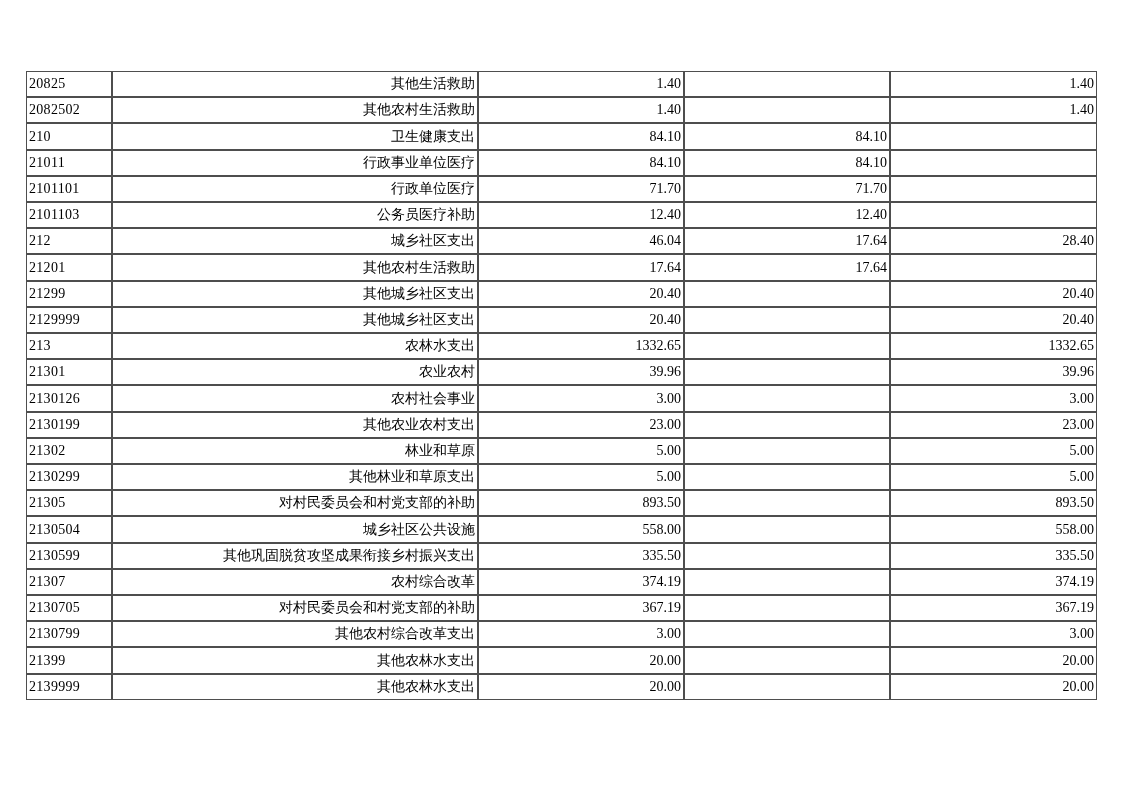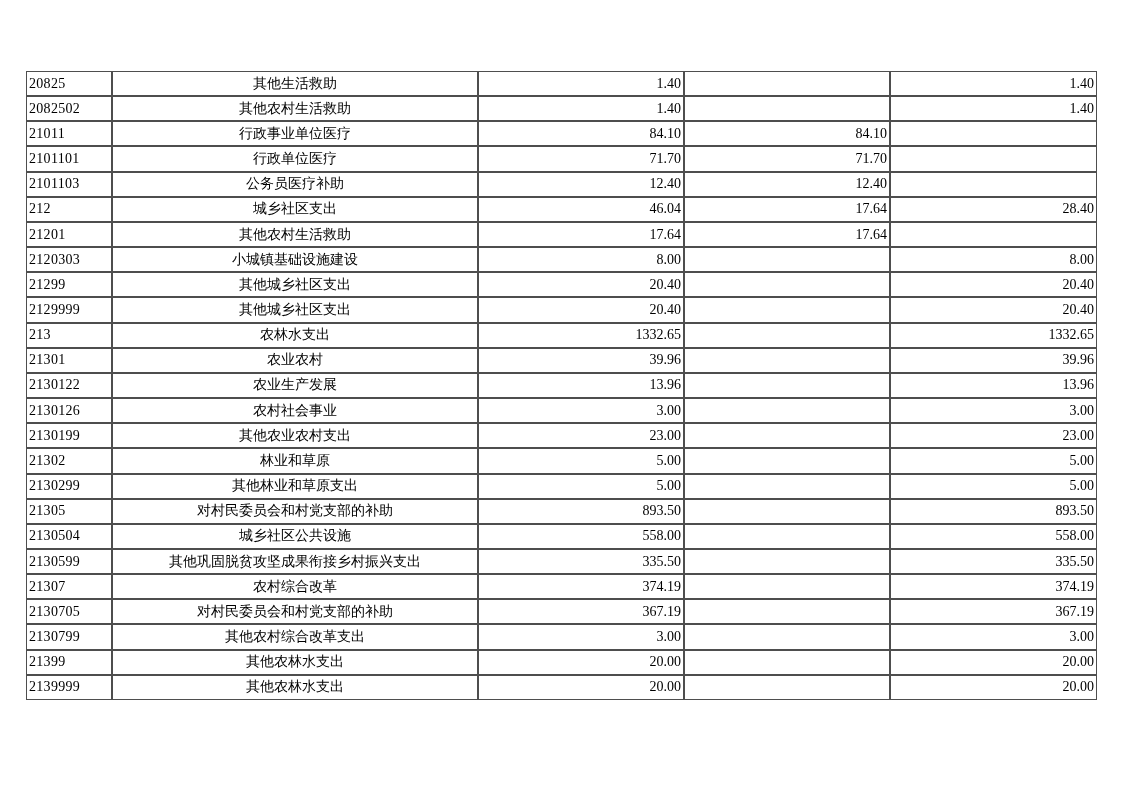--- a/index.html
+++ b/index.html
@@ -39,21 +39,21 @@
     line-height: 1;
     white-space: nowrap;
     overflow: hidden;
   }
   td.code {
     text-align: left;
     padding-left: 2px;
     letter-spacing: 0.3px;
   }
   td.name {
-    text-align: center;
+    text-align: right;
     padding-left: 3px;
     font-size: 14.5px;
     font-family: Liberation Serif, serif;
   }
   td.num {
     text-align: right;
     padding-right: 3px;
   }
 </style>
 </head>
@@ -77,20 +77,27 @@
     <td class="num">1.40</td>
   </tr>
         <tr>
     <td class="code">2082502</td>
     <td class="name">其他农村生活救助</td>
     <td class="num">1.40</td>
     <td class="num"></td>
     <td class="num">1.40</td>
   </tr>
         <tr>
+    <td class="code">210</td>
+    <td class="name">卫生健康支出</td>
+    <td class="num">84.10</td>
+    <td class="num">84.10</td>
+    <td class="num"></td>
+  </tr>
+        <tr>
     <td class="code">21011</td>
     <td class="name">行政事业单位医疗</td>
     <td class="num">84.10</td>
     <td class="num">84.10</td>
     <td class="num"></td>
   </tr>
         <tr>
     <td class="code">2101101</td>
     <td class="name">行政单位医疗</td>
     <td class="num">71.70</td>
@@ -112,27 +119,20 @@
     <td class="num">28.40</td>
   </tr>
         <tr>
     <td class="code">21201</td>
     <td class="name">其他农村生活救助</td>
     <td class="num">17.64</td>
     <td class="num">17.64</td>
     <td class="num"></td>
   </tr>
         <tr>
-    <td class="code">2120303</td>
-    <td class="name">小城镇基础设施建设</td>
-    <td class="num">8.00</td>
-    <td class="num"></td>
-    <td class="num">8.00</td>
-  </tr>
-        <tr>
     <td class="code">21299</td>
     <td class="name">其他城乡社区支出</td>
     <td class="num">20.40</td>
     <td class="num"></td>
     <td class="num">20.40</td>
   </tr>
         <tr>
     <td class="code">2129999</td>
     <td class="name">其他城乡社区支出</td>
     <td class="num">20.40</td>
@@ -145,27 +145,20 @@
     <td class="num">1332.65</td>
     <td class="num"></td>
     <td class="num">1332.65</td>
   </tr>
         <tr>
     <td class="code">21301</td>
     <td class="name">农业农村</td>
     <td class="num">39.96</td>
     <td class="num"></td>
     <td class="num">39.96</td>
-  </tr>
-        <tr>
-    <td class="code">2130122</td>
-    <td class="name">农业生产发展</td>
-    <td class="num">13.96</td>
-    <td class="num"></td>
-    <td class="num">13.96</td>
   </tr>
         <tr>
     <td class="code">2130126</td>
     <td class="name">农村社会事业</td>
     <td class="num">3.00</td>
     <td class="num"></td>
     <td class="num">3.00</td>
   </tr>
         <tr>
     <td class="code">2130199</td>

